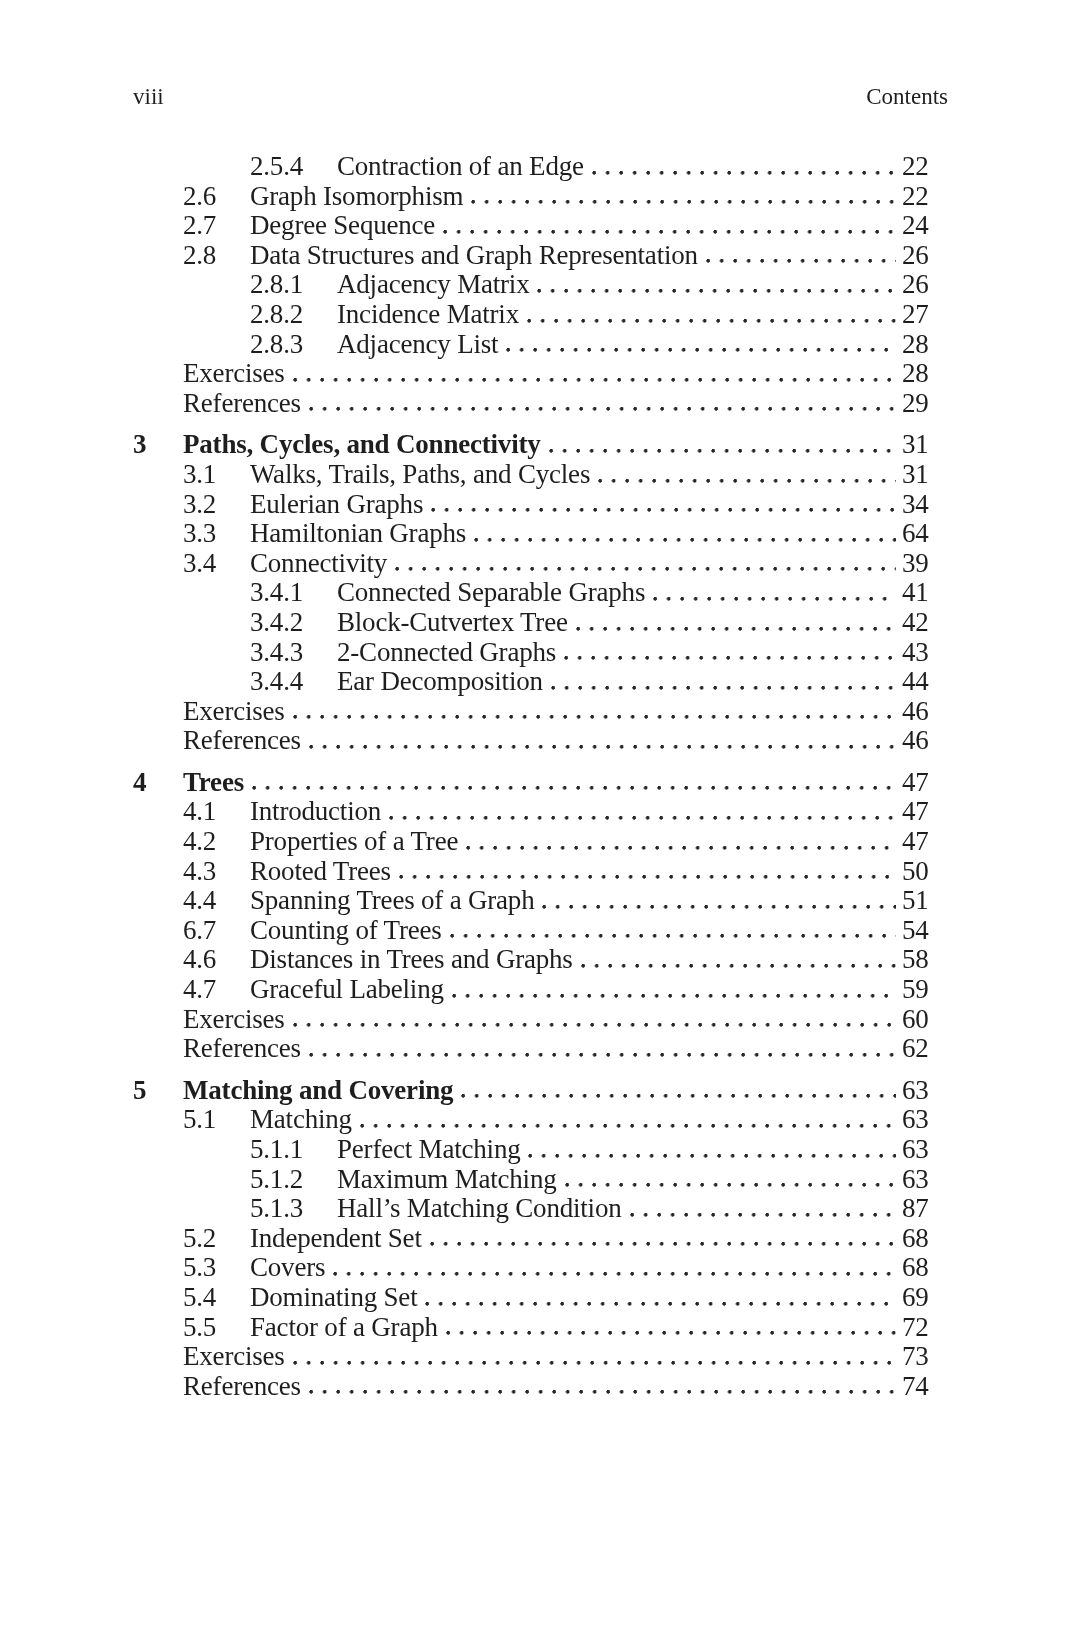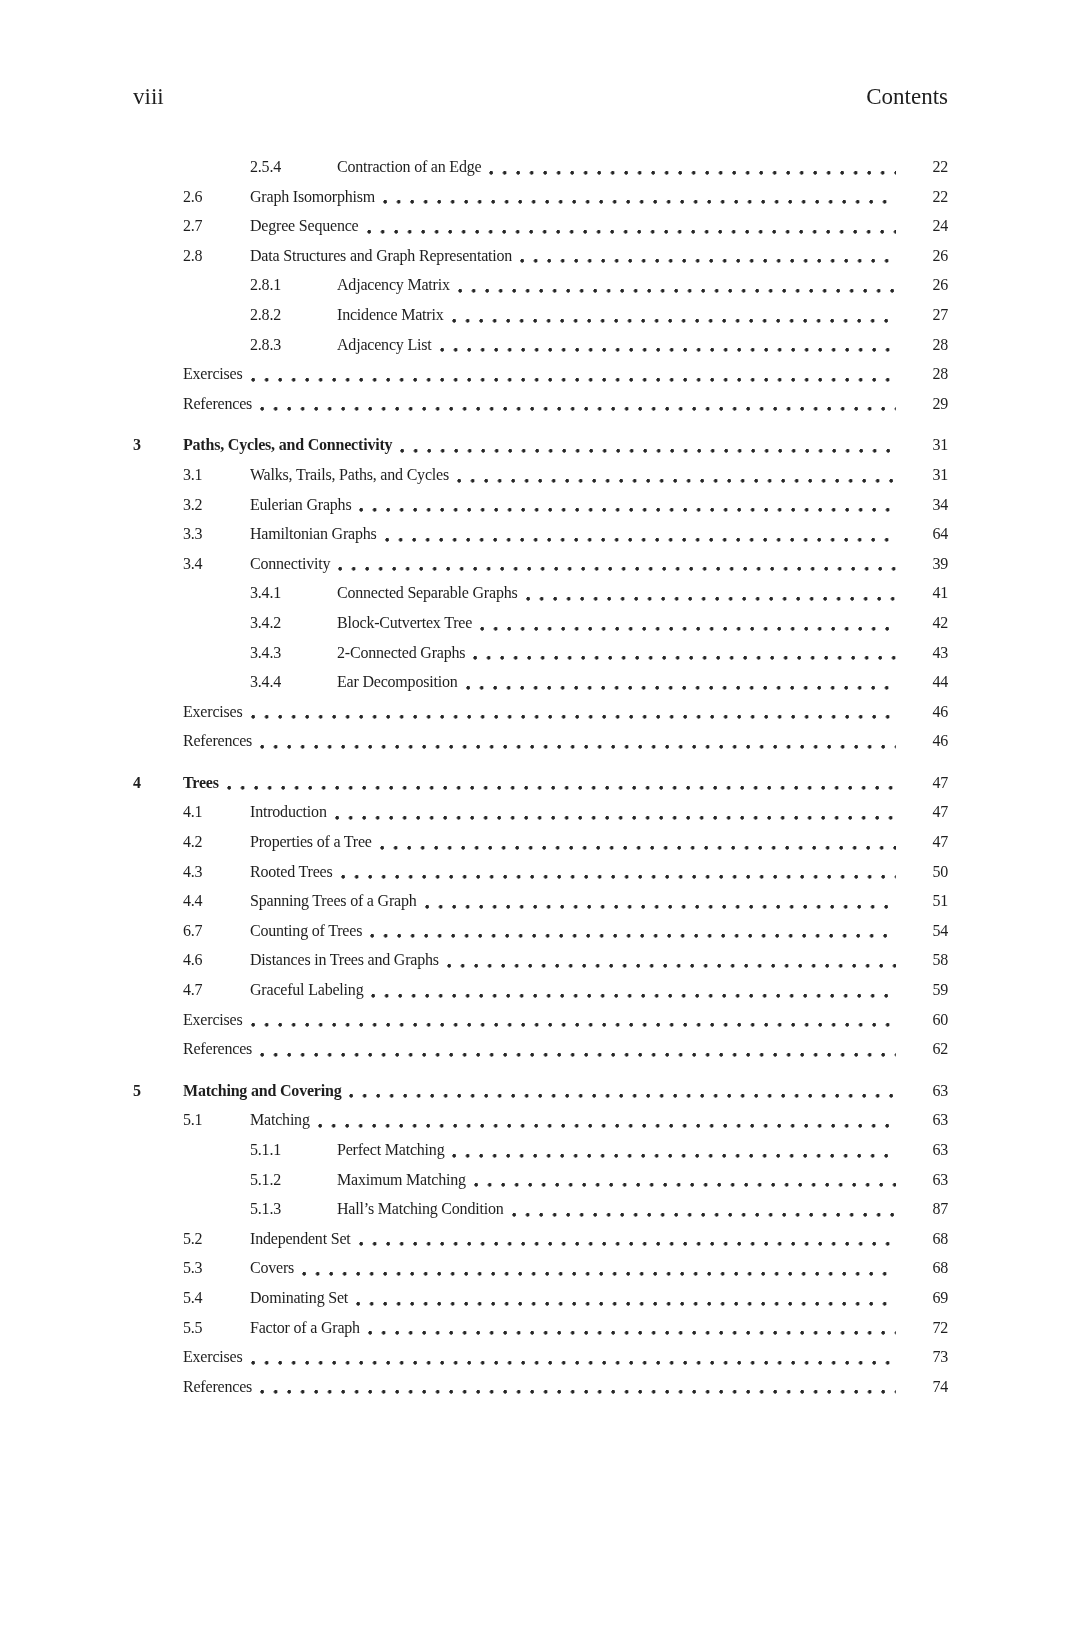--- a/index.html
+++ b/index.html
@@ -23,21 +23,21 @@
     display: flex;
     justify-content: space-between;
     font-size: 23px;
     line-height: 26px;
   }
   .toc {
     position: absolute;
     top: 152px;
     left: 133px;
     width: 815px;
-    font-size: 16px;
+    font-size: 27px;
     letter-spacing: -0.2px;
   }
   .toc-block + .toc-block {
     margin-top: 12px;
   }
   .row {
     display: flex;
     align-items: baseline;
     height: 29.6px;
     line-height: 29.6px;
@@ -58,21 +58,21 @@
     height: 6px;
     margin: 0 6px 6px 8px;
     background-image: radial-gradient(circle at 2.2px 2.8px, #262626 1.6px, transparent 2.1px);
     background-size: 13.5px 6px;
     background-repeat: repeat-x;
     min-width: 12px;
   }
   .pagenum {
     flex: 0 0 auto;
     width: 46px;
-    text-align: right;
+    text-align: left;
     font-weight: normal;
   }
   .row.chapter .pagenum { font-weight: normal; }
 </style>
 </head>
 <body>
 
 <div class="page-header">
   <span>viii</span>
   <span>Contents</span>

